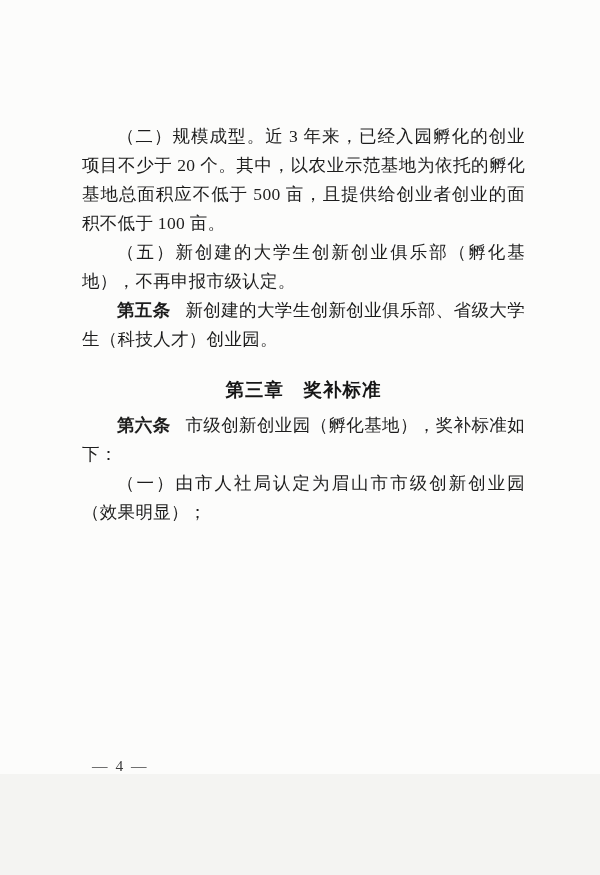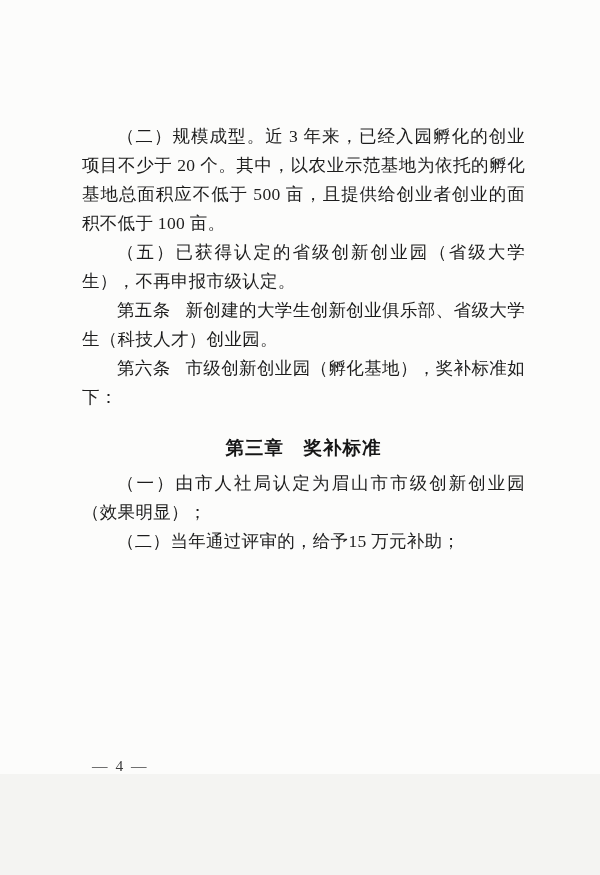--- a/index.html
+++ b/index.html
@@ -28,21 +28,21 @@
   }
   .para {
     margin: 0;
     font-size: 17.5px;
     line-height: 29px;
     text-align: justify;
     text-indent: 2em;
     letter-spacing: 0.3px;
   }
   .lead {
-    font-weight: 400;
+    font-weight: 700;
     margin-right: 0.85em;
   }
   .lead:empty {
     display: none;
     margin-right: 0;
   }
   .chapter-heading {
     font-size: 18.5px;
     font-weight: 700;
     text-align: center;
@@ -68,29 +68,28 @@
 </head>
 <body>
 
 <div class="page">
   <div class="content">
 
     <p class="para"><span>（二）规模成型。近 3 年来，已经入园孵化的创业项目不少于 20 个。其中，以农业示范基地为依托的孵化基地总面积应不低于 500 亩，且提供给创业者创业的面积不低于 100 亩。</span></p>
 
 
 
-    <p class="para"><span>（五）已获得认定的省级创新创业园（省级大学生），不再申报市级认定。</span></p>
+    <p class="para"><span>（五）新创建的大学生创新创业俱乐部（孵化基地），不再申报市级认定。</span></p>
 
     <p class="para"><span class="lead">第五条</span><span>新创建的大学生创新创业俱乐部、省级大学生（科技人才）创业园。</span></p>
 
+    <p class="para chapter-heading">第三章　奖补标准</p>
+
     <p class="para"><span class="lead">第六条</span><span>市级创新创业园（孵化基地），奖补标准如下：</span></p>
-
-    <p class="para chapter-heading">第三章　奖补标准</p>
 
     <p class="para"><span>（一）由市人社局认定为眉山市市级创新创业园（效果明显）；</span></p>
 
-    <p class="para"><span>（二）当年通过评审的，给予15 万元补助；</span></p>
 
 
   </div>
 
   <div class="footer">— 4 —</div>
 </div>
 
 </body></html>

